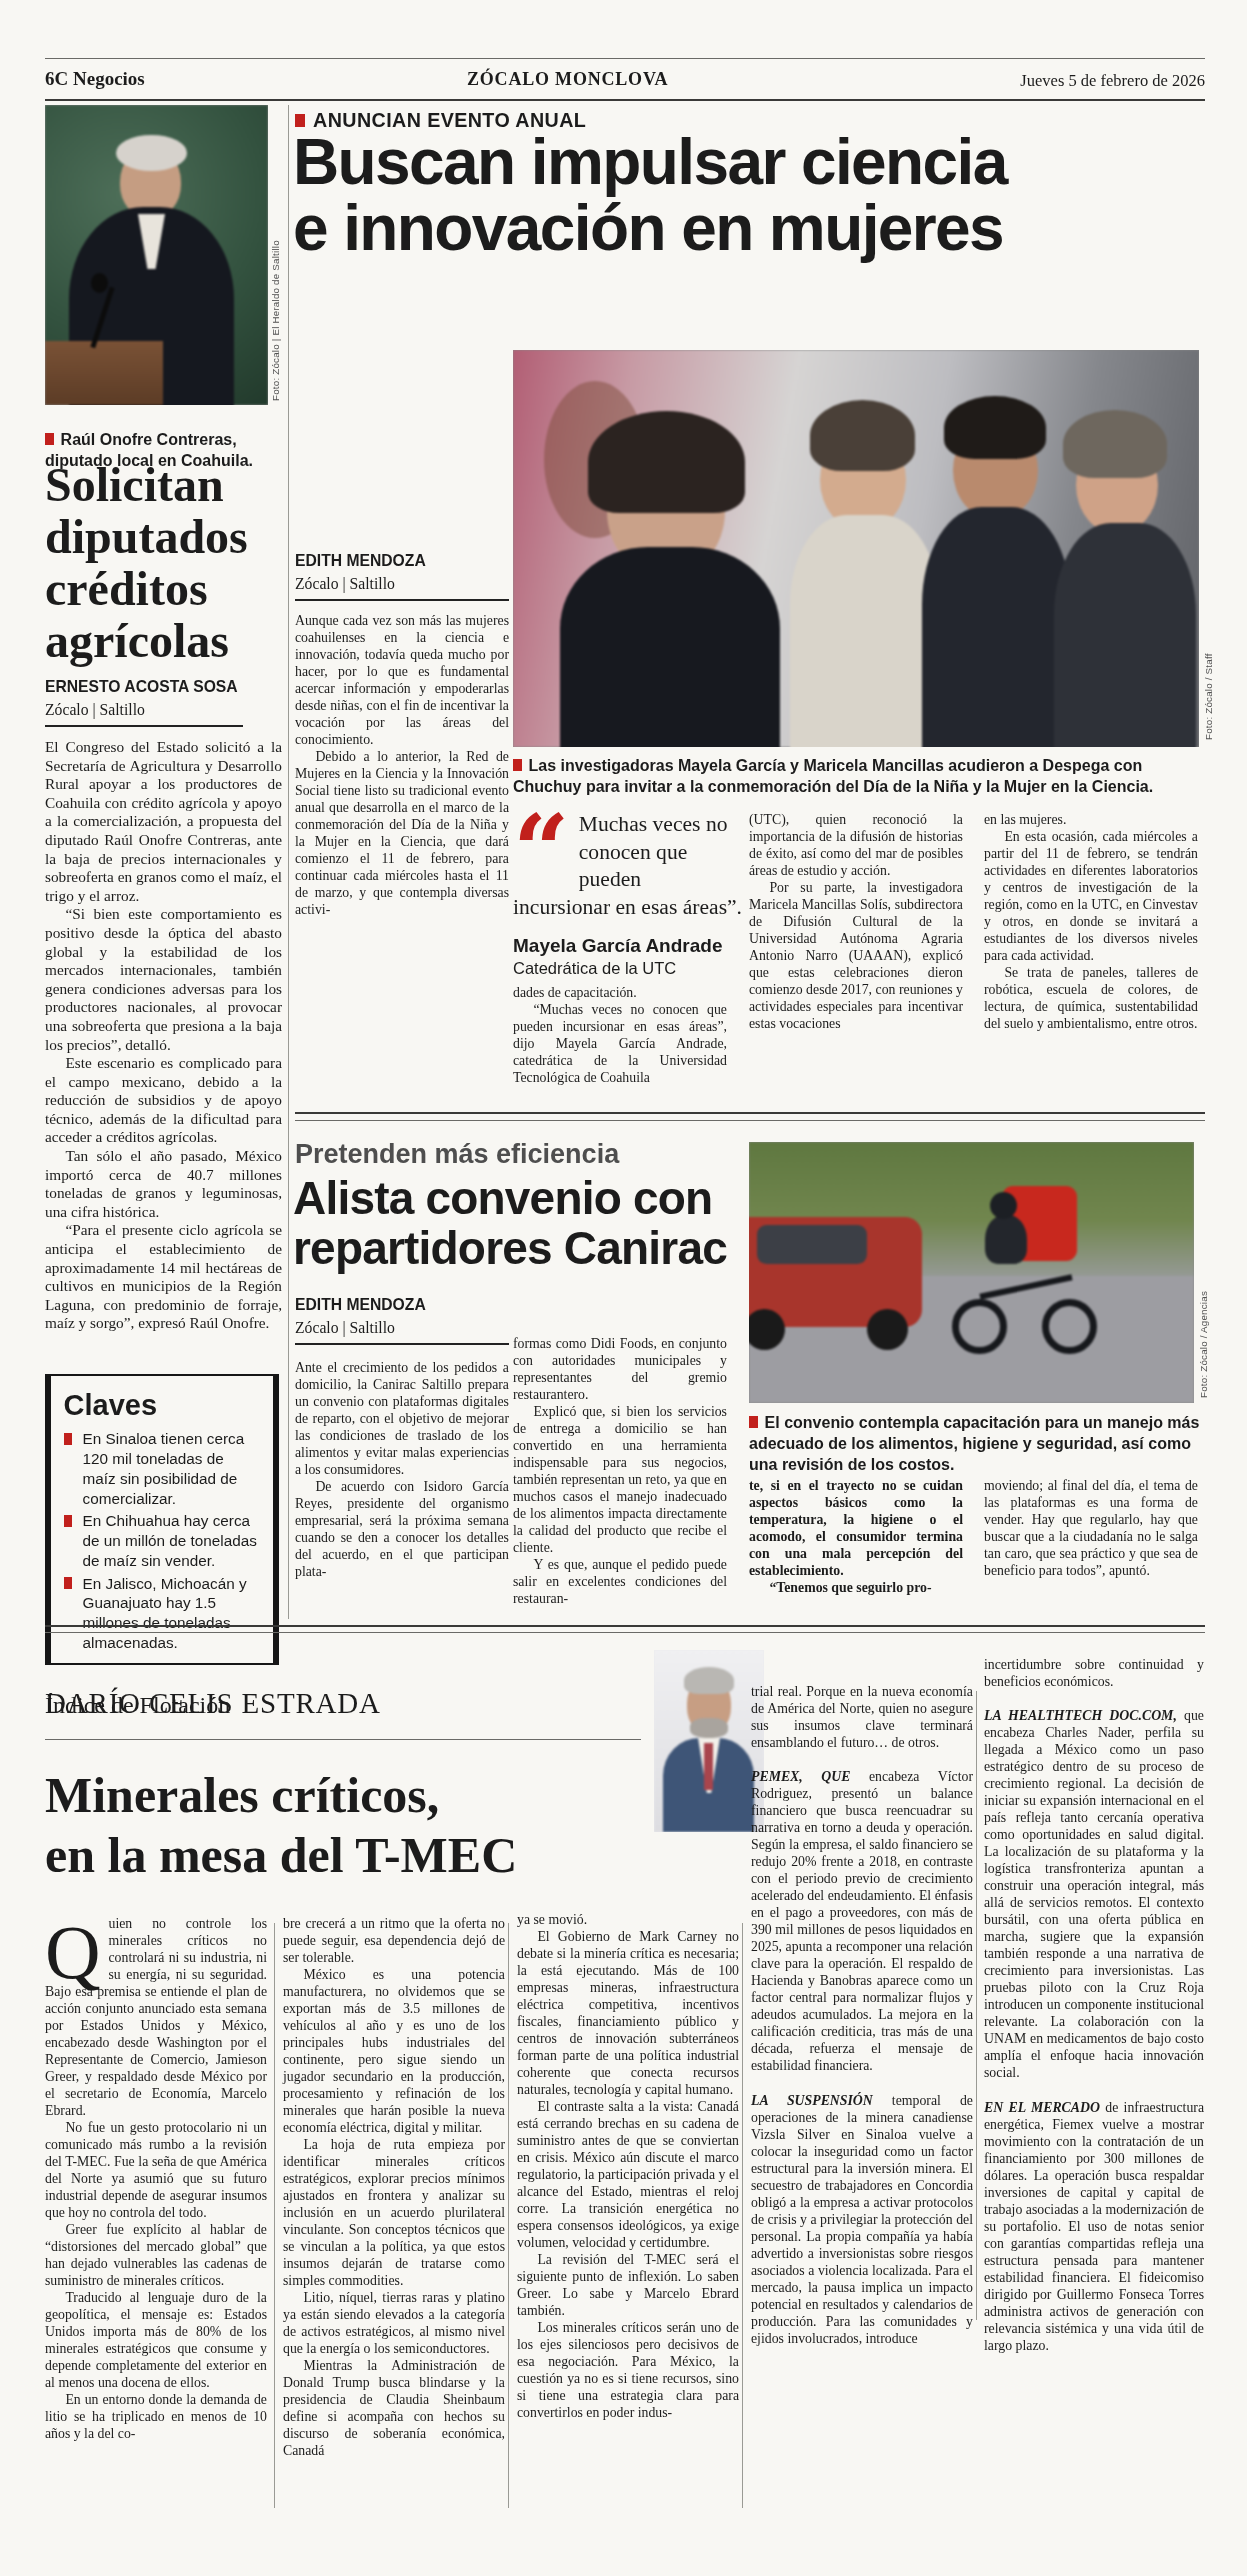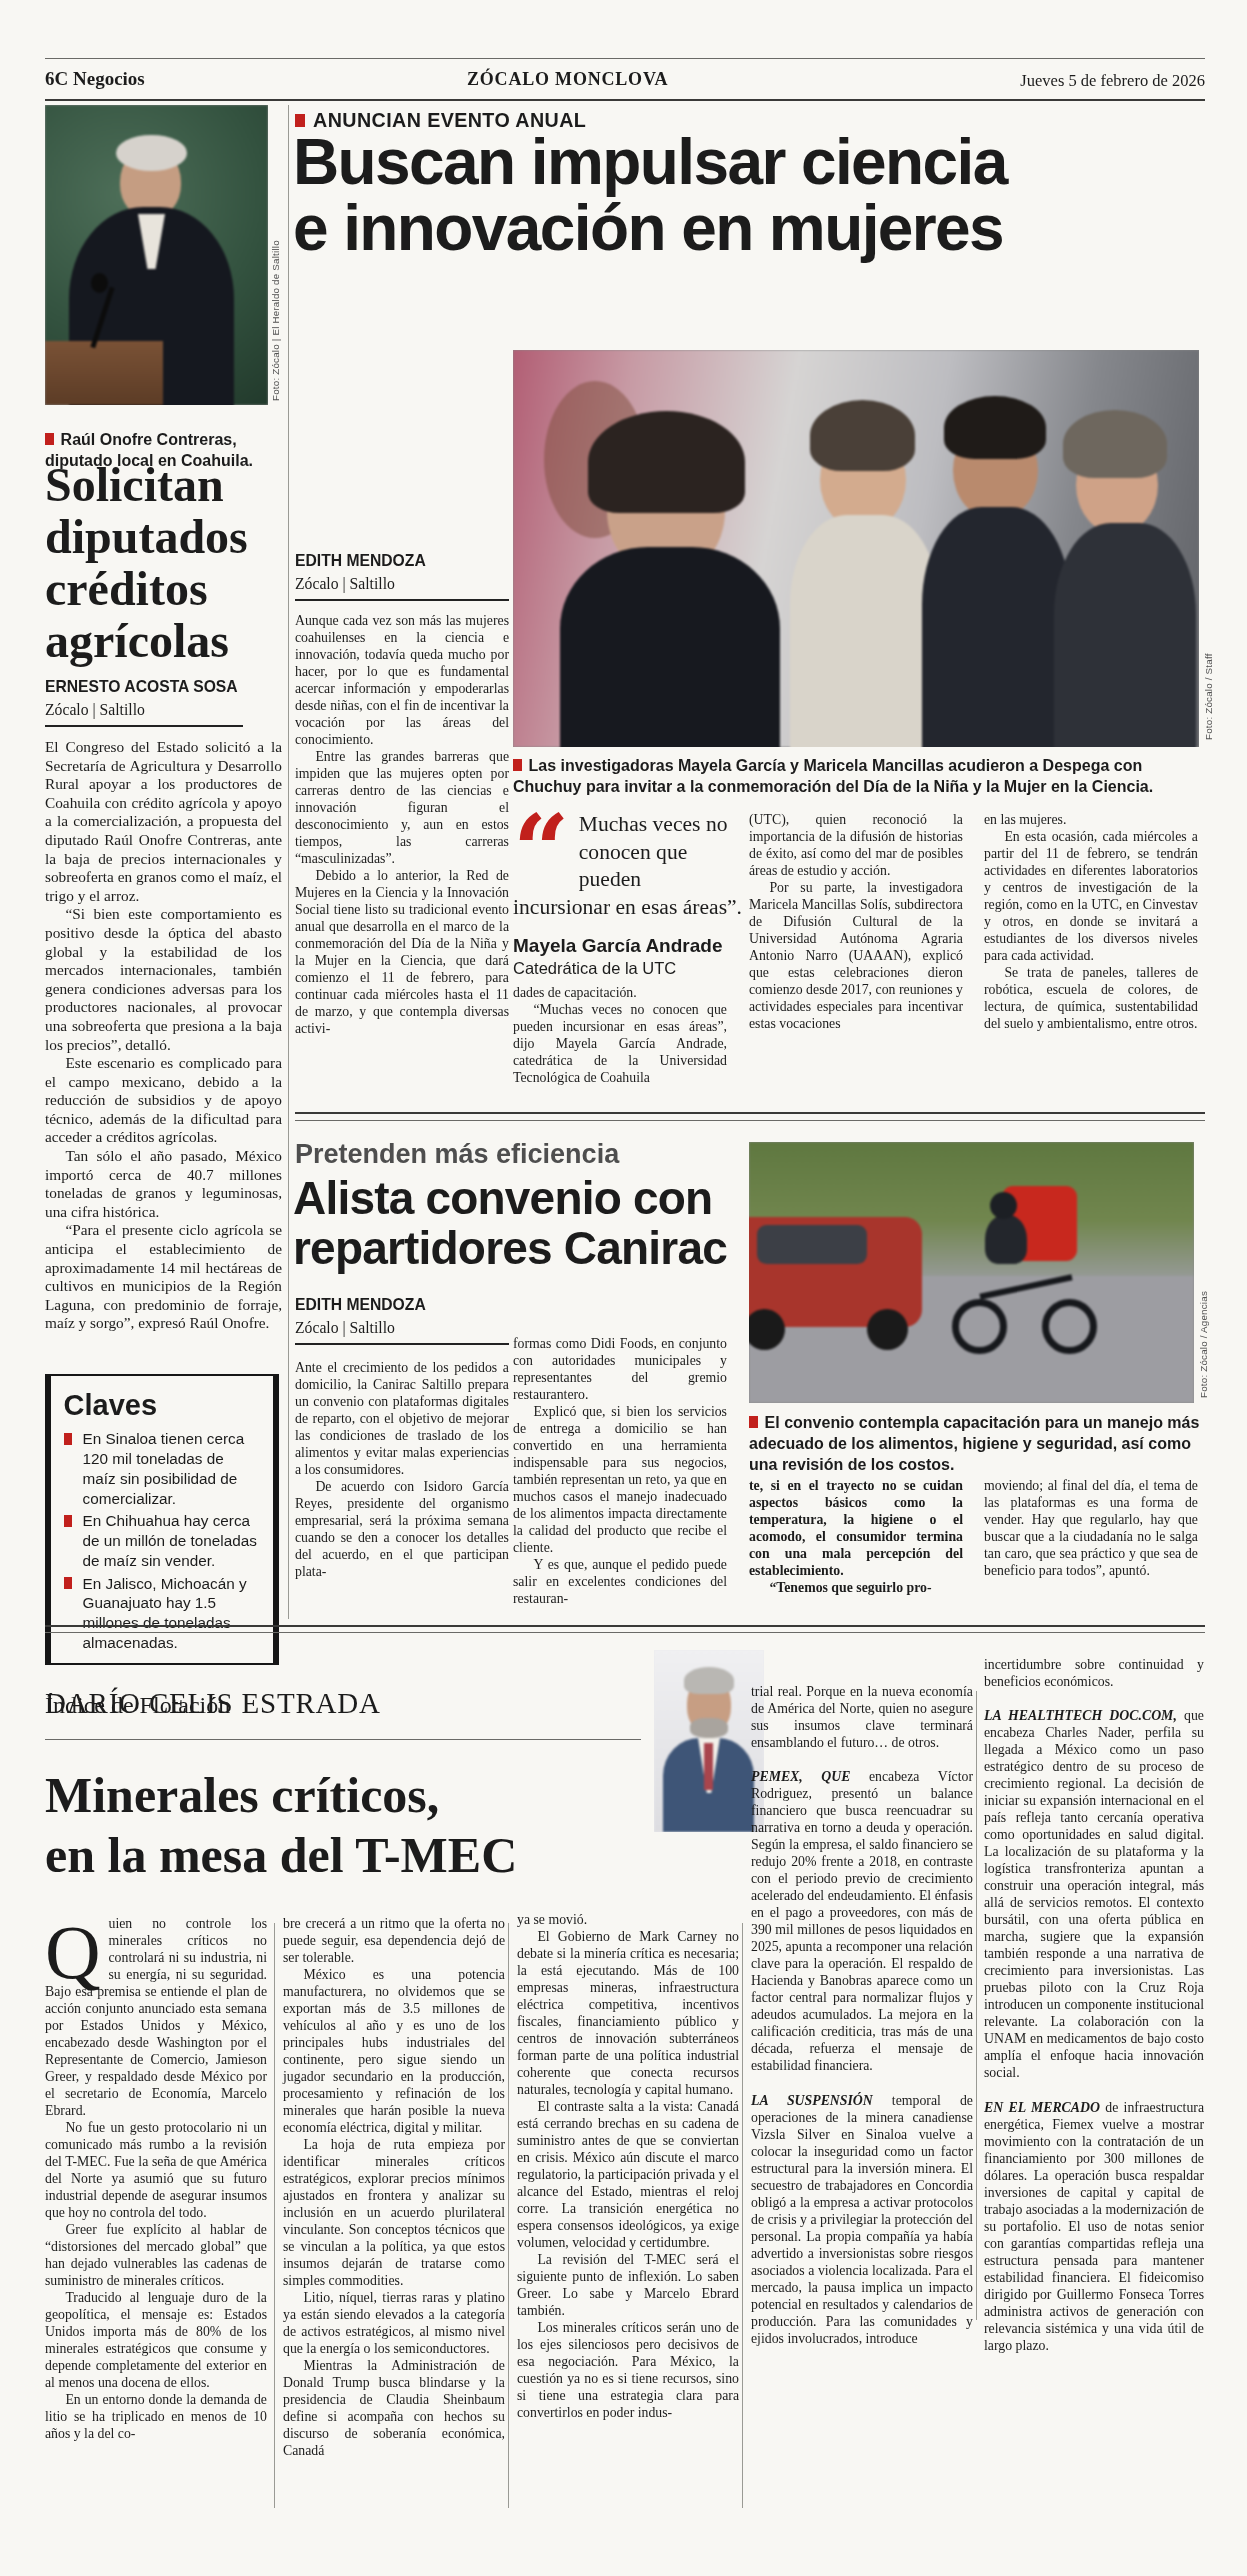--- a/index.html
+++ b/index.html
@@ -133,21 +133,20 @@
   </div>
 
   <div class="abs kick-main" style="left:295px;top:109px;"><span class="sq"></span><span>ANUNCIAN EVENTO ANUAL</span></div>
   <div class="abs" id="hl-main" style="left:293px;top:129px;width:912px;">Buscan impulsar ciencia
 e innovación en mujeres</div>
   <div class="abs by-name" style="left:295px;top:552px;">EDITH MENDOZA</div>
   <div class="abs by-src" style="left:295px;top:572px;">Zócalo | Saltillo</div>
   <div class="abs by-rule" style="left:295px;top:599px;width:214px;"></div>
   <div class="abs body-col body-sm" style="left:295px;top:612px;width:214px;">
       <p class="flush">Aunque cada vez son más las mujeres coahuilenses en la ciencia e innovación, todavía queda mucho por hacer, por lo que es fundamental acercar información y empoderarlas desde niñas, con el fin de incentivar la vocación por las áreas del conocimiento.</p>
-      <p>Entre las grandes barreras que impiden que las mujeres opten por carreras dentro de las ciencias e innovación figuran el desconocimiento y, aun en estos tiempos, las carreras “masculinizadas”.</p>
       <p>Debido a lo anterior, la Red de Mujeres en la Ciencia y la Innovación Social tiene listo su tradicional evento anual que desarrolla en el marco de la conmemoración del Día de la Niña y la Mujer en la Ciencia, que dará comienzo el 11 de febrero, para continuar cada miércoles hasta el 11 de marzo, y que contempla diversas activi-</p>
     </div>
 
   <div class="photo" style="left:513px;top:350px;width:686px;height:397px;">
     <div class="art">
       <div class="ph-el" style="inset:0;background:linear-gradient(100deg,#b25e74 0%,#c79aa4 16%,#d6d4d3 38%,#bdbdc1 58%,#85878c 78%,#5f6166 100%);"></div>
       <div class="ph-el" style="left:31px;top:31px;width:102px;height:157px;border-radius:50%;background:#7d4b3a;opacity:.5;"></div>
       <div class="ph-el" style="left:94px;top:94px;width:118px;height:134px;border-radius:50%;background:#c9a189;"></div>
       <div class="ph-el" style="left:75px;top:61px;width:157px;height:102px;border-radius:50% 50% 20% 20%;background:#2b2320;"></div>
       <div class="ph-el" style="left:47px;top:197px;width:220px;height:204px;border-radius:40% 40% 0 0;background:#17191f;"></div>

